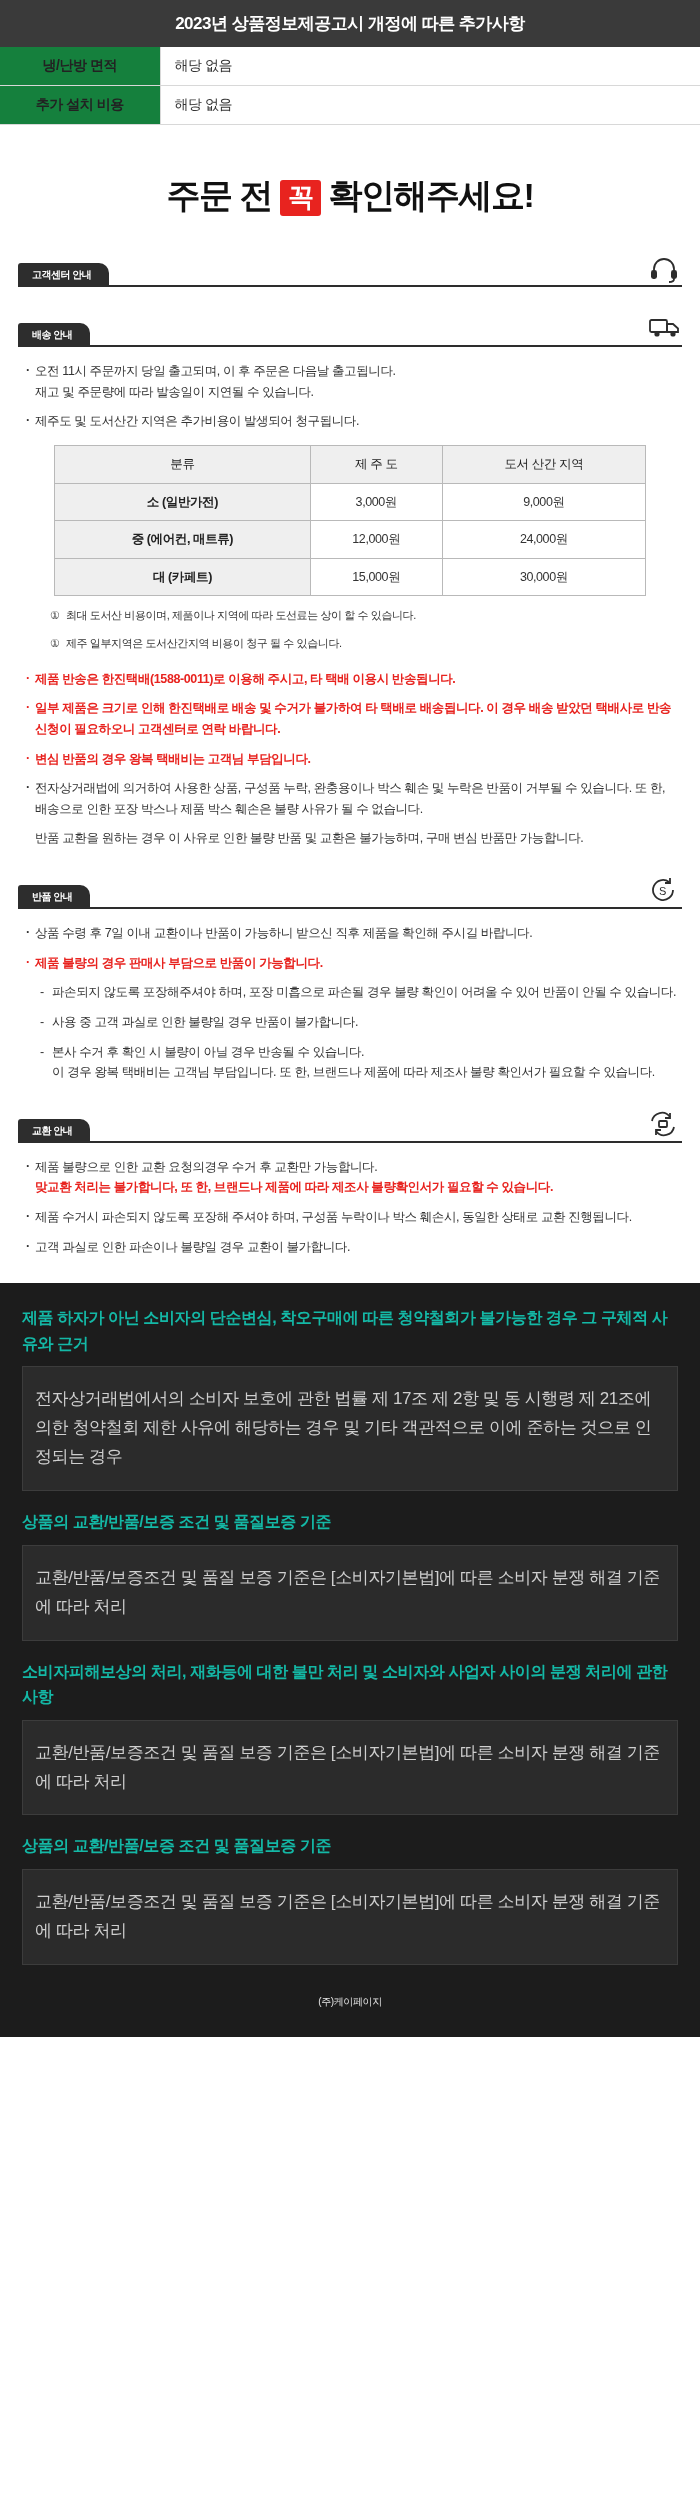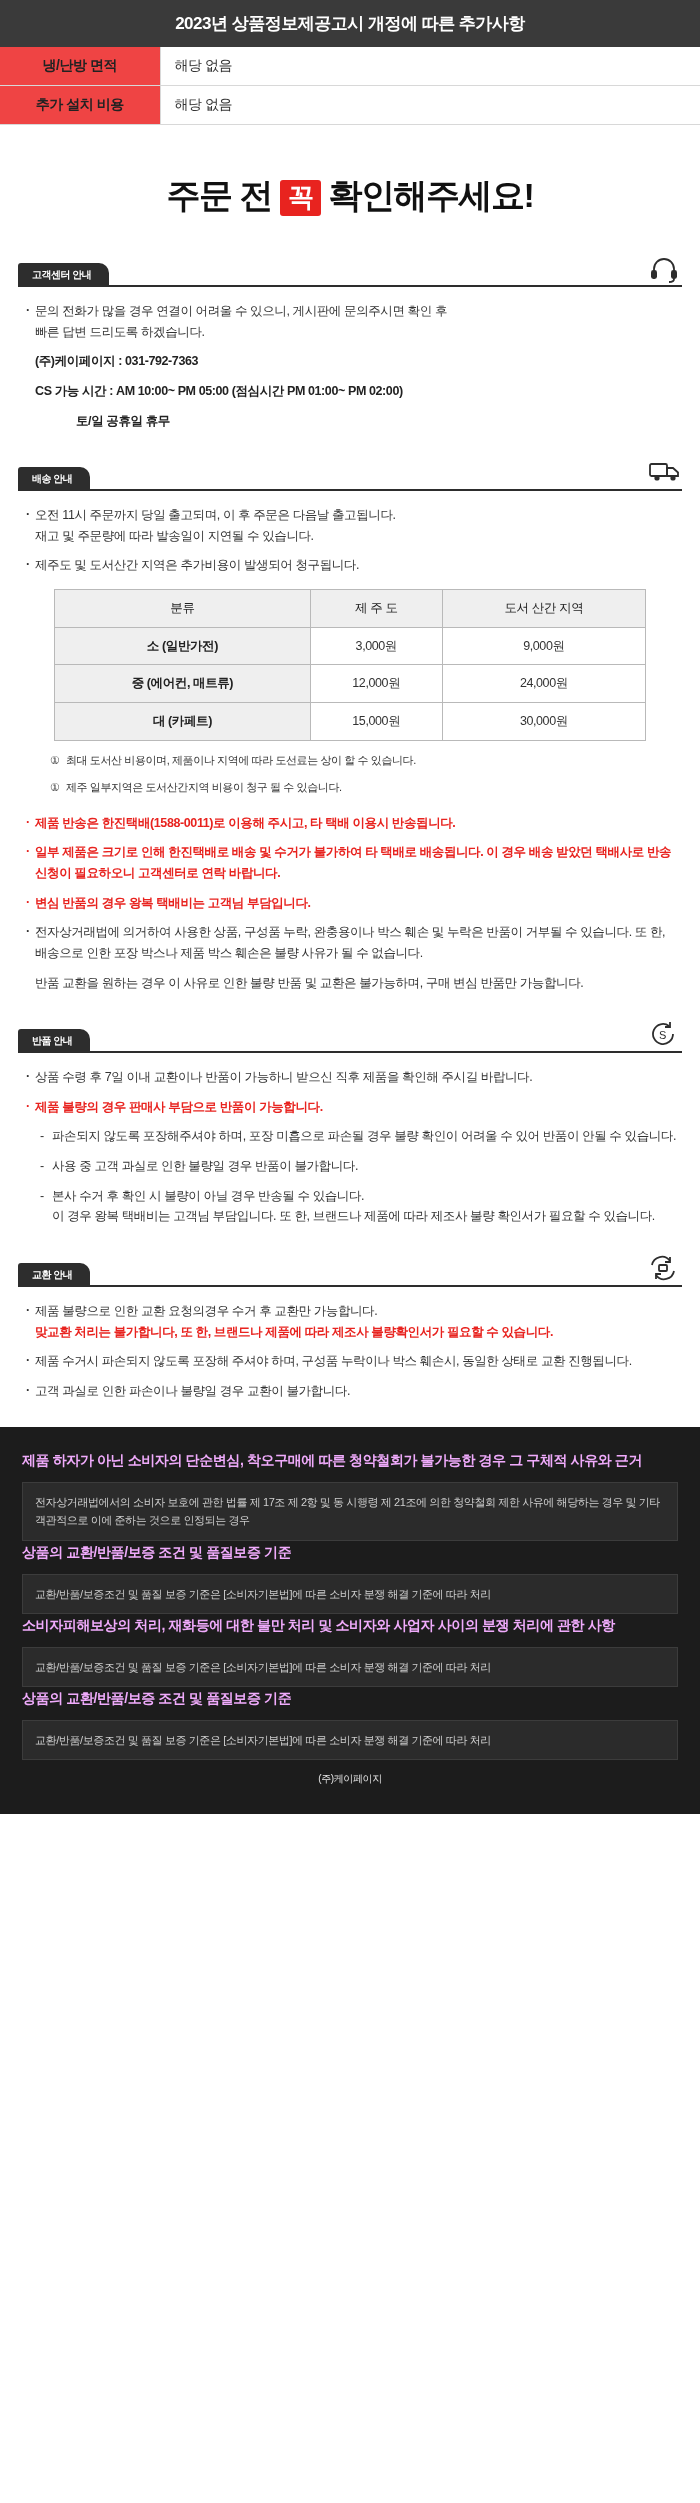--- a/index.html
+++ b/index.html
@@ -20,21 +20,21 @@
     text-align:center;
     font-size:17px;
     font-weight:bold;
     padding:12px 0;
     letter-spacing:-0.5px;
   }
   .spec-table { width:100%; border-collapse:collapse; }
   .spec-table tr { border-bottom:1px solid #d8d8d8; }
   .spec-table td { padding:10px 14px; font-size:14px; letter-spacing:-0.5px; }
   .spec-label {
-    width:160px; background:#ef4444; font-weight:bold; text-align:center; color:#222;
+    width:160px; background:#15803d; font-weight:bold; text-align:center; color:#222;
     border-right:1px solid #d8d8d8;
   }
   .spec-value { color:#333; }
 
   
   .hero {
     text-align:center;
     padding:48px 0 34px 0;
   }
   .hero-line {
@@ -96,29 +96,30 @@
     padding:8px 4px;
     text-align:center;
     letter-spacing:-0.4px;
   }
   .fee-table thead th { background:#efefef; font-weight:normal; color:#222; }
   .fee-table tbody th { background:#efefef; font-weight:bold; color:#222; }
   .fee-table tbody td { background:#fff; color:#333; }
 
   
   .darkbox { background:#1c1c1c; color:#e6e6e6; padding:22px 22px 28px 22px; margin-top:8px; }
-  .db-head { font-size:14px; font-weight:bold; color:#f0abfc; letter-spacing:-0.4px; line-height:1.6; margin-bottom:10px; }
+  .db-head { font-size:16px; font-weight:bold; color:#14b8a6; letter-spacing:-0.4px; line-height:1.6; margin-bottom:10px; }
   .db-body {
     background:#2b2b2b;
     border:1px solid #3c3c3c;
-    padding:10px 12px;
-    font-size:11px;
+    padding:18px 12px;
+    font-size:17px;
     line-height:1.7;
     color:#cfcfcf;
     letter-spacing:-0.4px;
+    margin-bottom:18px;
   }
   .db-foot { text-align:center; font-size:10px; color:#e6e6e6; padding-top:12px; letter-spacing:-0.4px; }
   svg { display:block; }
 </style>
 </head>
 <body>
 
 <div class="page">
 
   <div class="topbar">2023년 상품정보제공고시 개정에 따른 추가사항</div>
@@ -149,29 +150,20 @@
       <div class="sec-title">고객센터 안내</div>
       <div class="sec-icon">
         <svg viewBox="0 0 32 28" width="32" height="28" fill="none" stroke="#2d2d2d" stroke-width="1.8">
           <path d="M6 17v-3a10 10 0 0 1 20 0v3"></path>
           <rect x="3" y="15" width="6" height="9" rx="2.4" fill="#2d2d2d" stroke="none"></rect>
           <rect x="23" y="15" width="6" height="9" rx="2.4" fill="#2d2d2d" stroke="none"></rect>
           <path d="M26 24c0 2-2.4 3-5 3"></path>
         </svg>
       </div>
     </div>
-    <div class="sec-body">
-      <div class="li">
-        <span>문의 전화가 많을 경우 연결이 어려울 수 있으니, 게시판에 문의주시면 확인 후</span><br>
-        <span>빠른 답변 드리도록 하겠습니다.</span>
-      </div>
-      <div class="li nodot strong">(주)케이페이지 : 031-792-7363</div>
-      <div class="li nodot strong">CS 가능 시간 : AM 10:00~ PM 05:00 (점심시간 PM 01:00~ PM 02:00)</div>
-      <div class="li nodot strong" style="padding-left:52px;">토/일 공휴일 휴무</div>
-    </div>
   </div>
 
   <div class="section">
     <div class="sec-head">
       <div class="sec-title">배송 안내</div>
       <div class="sec-icon">
         <svg viewBox="0 0 34 24" width="34" height="24" fill="none" stroke="#2d2d2d" stroke-width="1.8">
           <rect x="2" y="5" width="17" height="12" rx="1.5"></rect>
           <path d="M19 9h6l5 4.5V17h-11z"></path>
           <circle cx="9" cy="19" r="2.6" fill="#2d2d2d" stroke="none"></circle>

